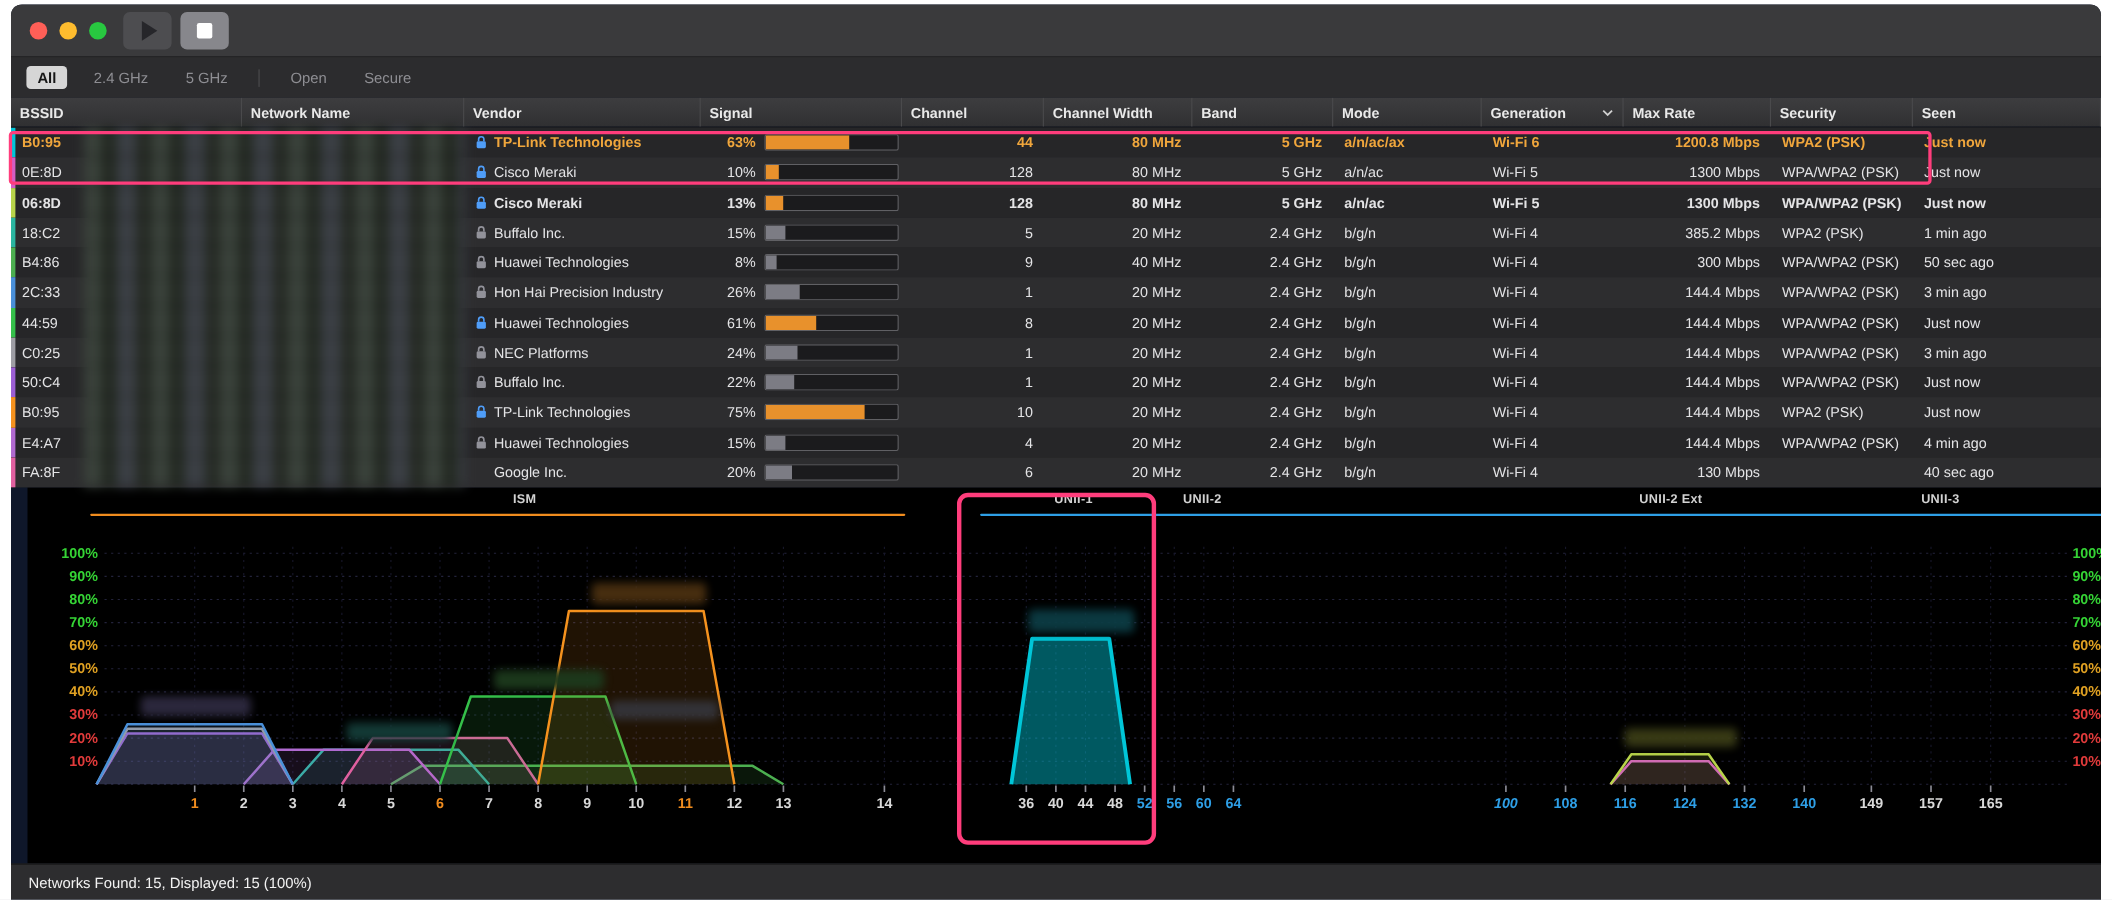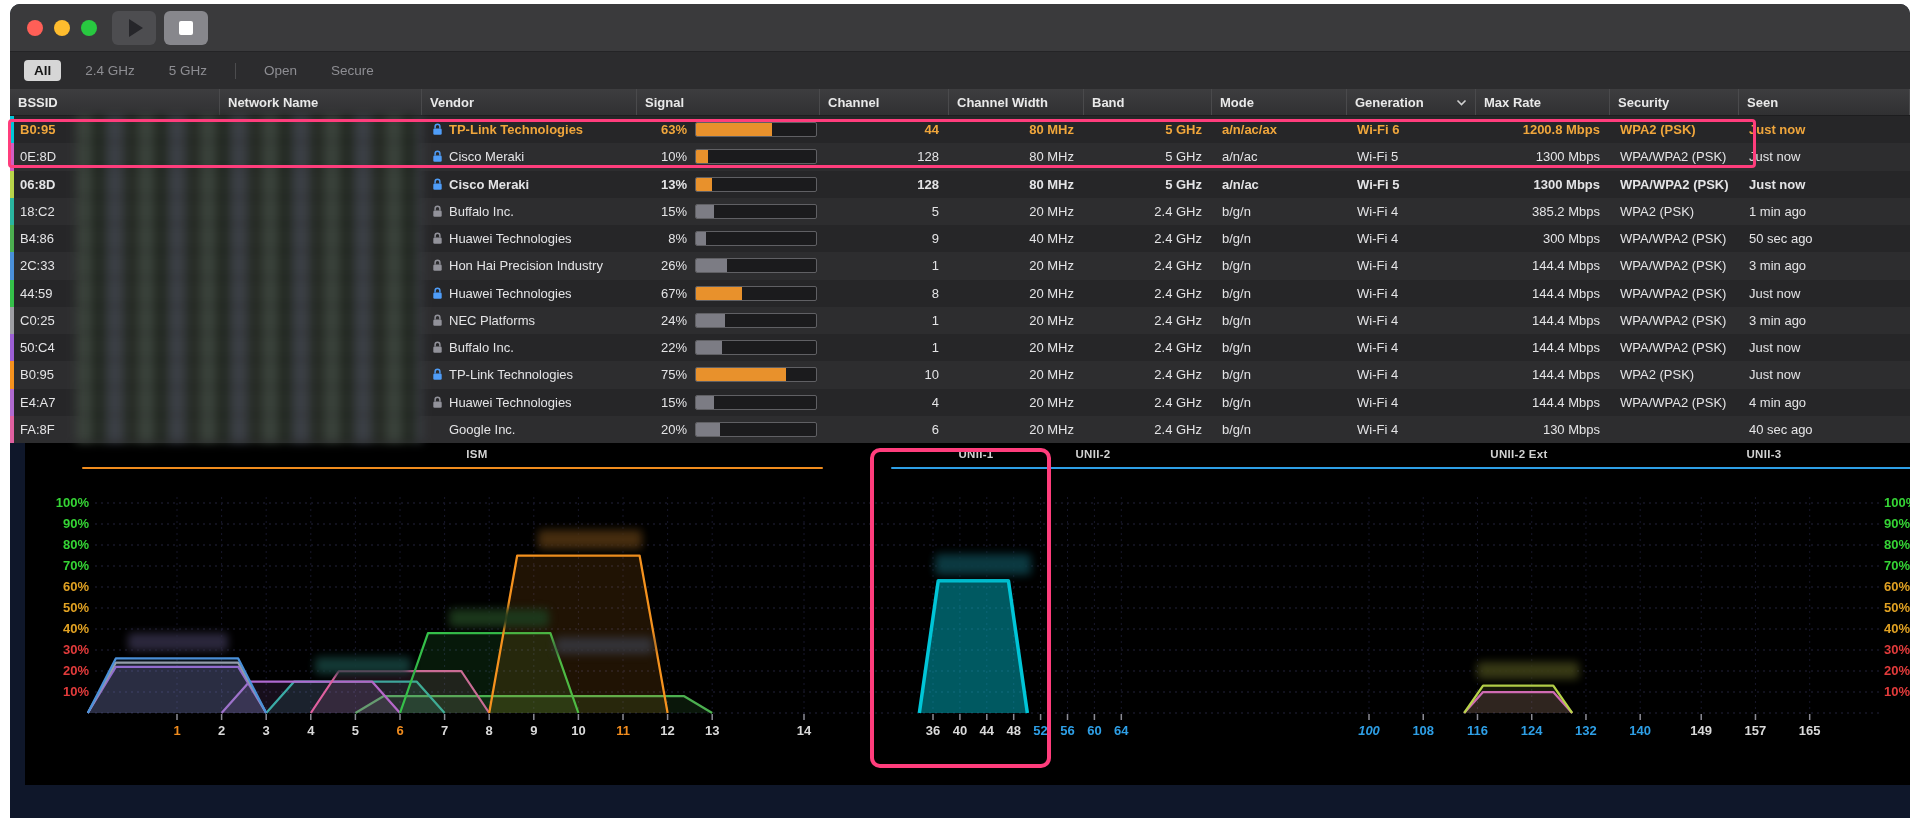--- a/index.html
+++ b/index.html
@@ -308,21 +308,21 @@
           <div class="cell">44:59</div>
           <div class="cell"></div>
           <div class="cell vendor">
             <svg class="lock" width="11" height="13" viewBox="0 0 11 13">
               <path d="M3.1 5.4 V3.7 a2.4 2.4 0 0 1 4.8 0 V5.4" fill="none" stroke="#4f9df8" stroke-width="1.5"></path>
               <rect x="1.3" y="5.4" width="8.4" height="6.4" rx="1.3" fill="#4f9df8"></rect>
             </svg>
             <span>Huawei Technologies</span>
           </div>
           <div class="cell sig">
-            <span class="sig-pct">67%</span>
+            <span class="sig-pct">61%</span>
             <span class="sig-bar">
               <span class="sig-fill" style="width: 38%; background: rgb(232, 145, 44);"></span>
             </span>
           </div>
           <div class="cell right">8</div>
           <div class="cell right">20 MHz</div>
           <div class="cell right">2.4 GHz</div>
           <div class="cell">b/g/n</div>
           <div class="cell">Wi-Fi 4</div>
           <div class="cell right">144.4 Mbps</div>
@@ -607,17 +607,20 @@
         </svg>
         <div class="blob" style="left: 103px; top: 190px; width: 100px; height: 18px; background: rgb(46, 42, 64);"></div>
         <div class="blob" style="left: 290px; top: 214px; width: 96px; height: 17px; background: rgb(20, 60, 56);"></div>
         <div class="blob" style="left: 424px; top: 166px; width: 100px; height: 18px; background: rgb(29, 58, 29);"></div>
         <div class="blob" style="left: 513px; top: 87px; width: 104px; height: 19px; background: rgb(74, 48, 16);"></div>
         <div class="blob" style="left: 530px; top: 194px; width: 98px; height: 17px; background: rgb(52, 52, 58);"></div>
         <div class="blob" style="left: 910px; top: 111px; width: 96px; height: 21px; background: rgb(12, 60, 68);"></div>
         <div class="blob" style="left: 1452px; top: 219px; width: 102px; height: 17px; background: rgb(58, 60, 22);"></div>
       </div>
 
+    <div class="statusbar">
+      <span>Networks Found: 15, Displayed: 15 (100%)</span>
+    </div>
   </div>
 
   <div class="annot annot-row" style="border-color: rgb(255, 61, 124);"></div>
   <div class="annot annot-chart" style="border-color: rgb(255, 61, 124);"></div>
 </div>
 
 </body></html>

